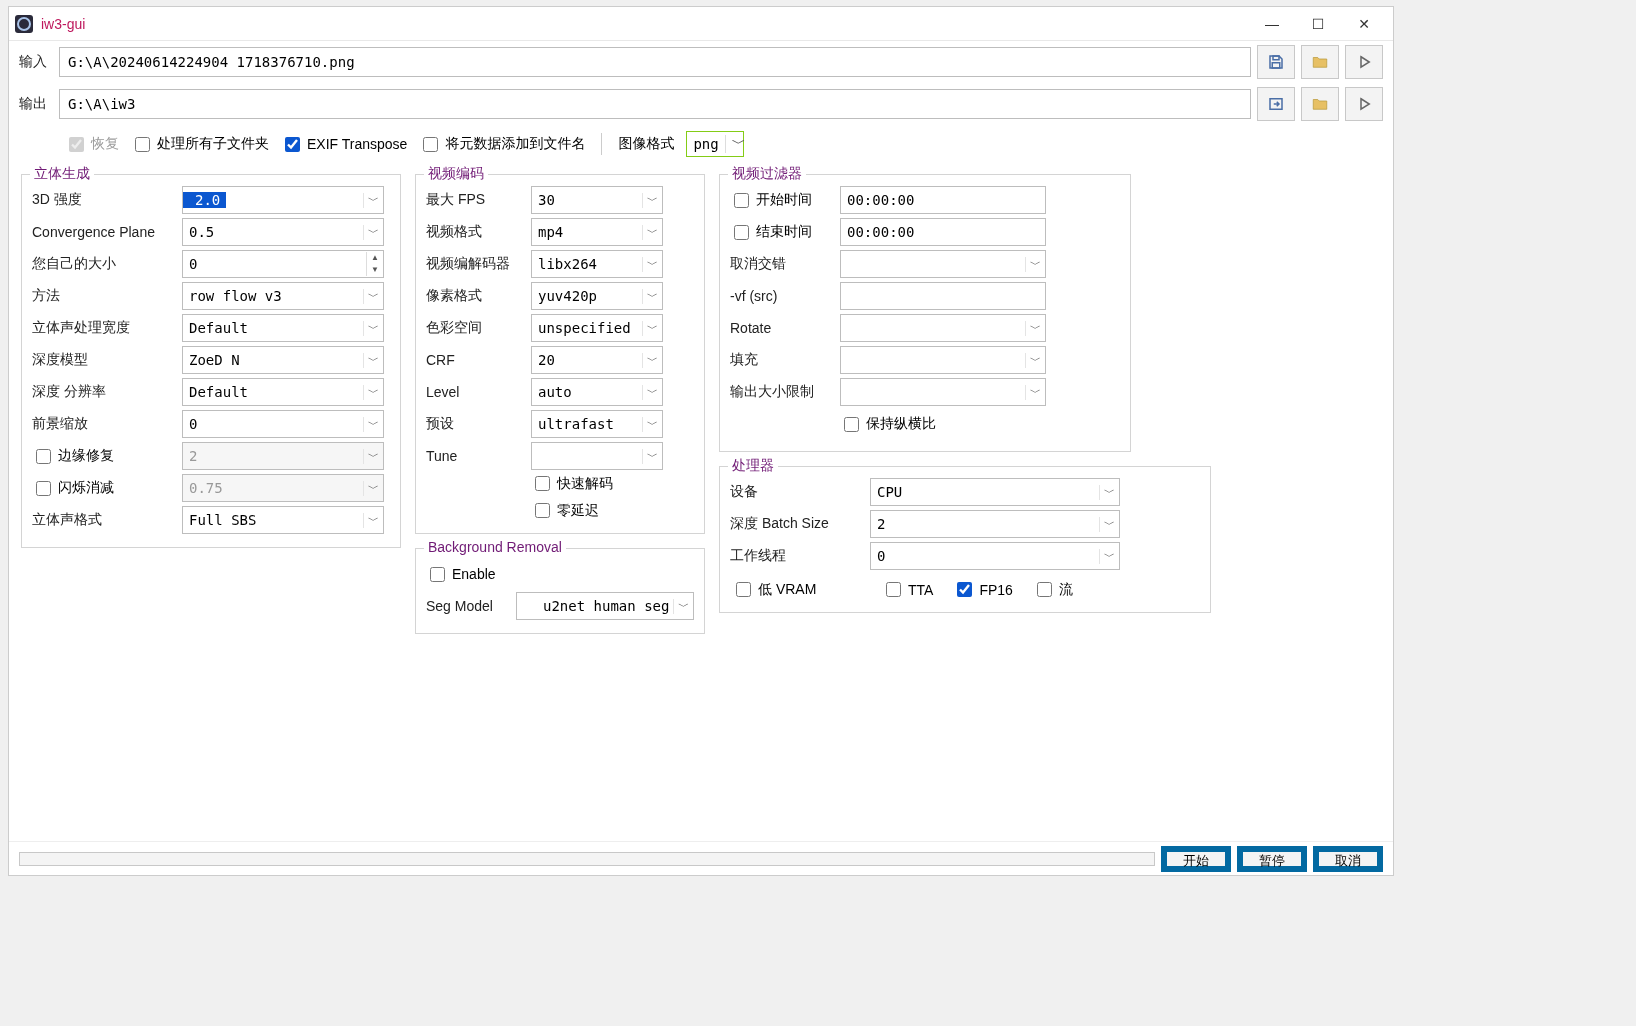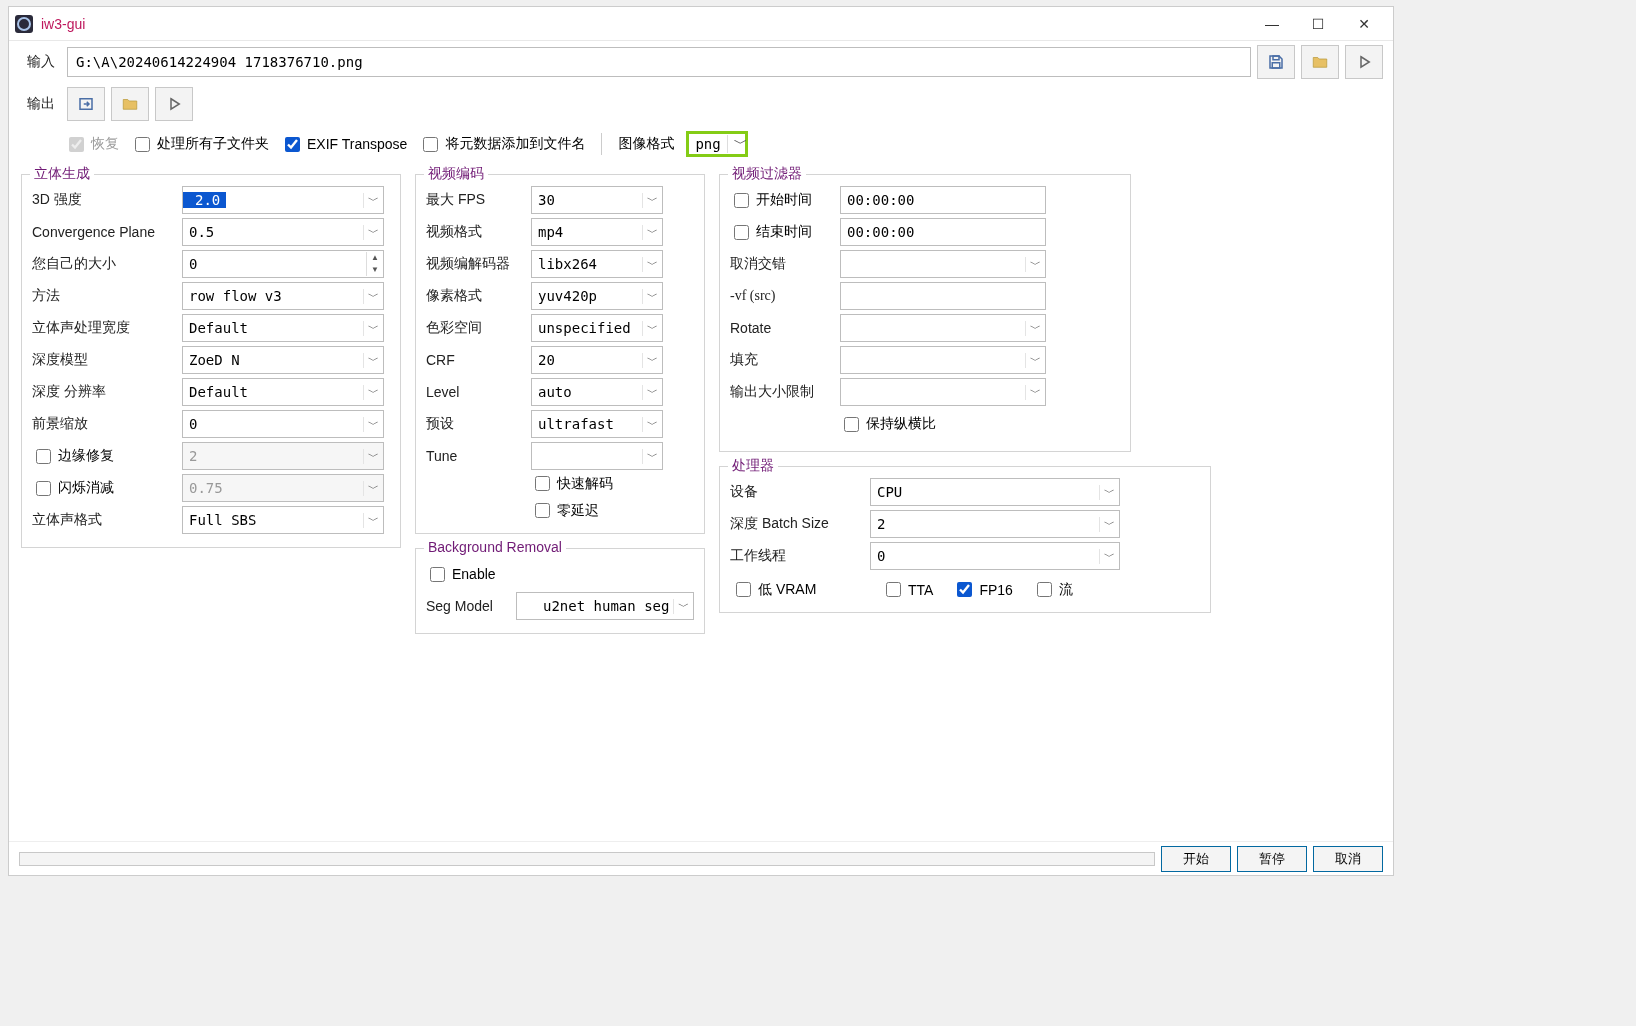--- a/index.html
+++ b/index.html
@@ -6,31 +6,31 @@
 body { margin: 0; background: #f0f0f0; font-size: 14px; color: #000; }
 .window { width: 1386px; height: 870px; background: #fff; display: flex; flex-direction: column; border: 1px solid #ccc; position: relative; margin: 6px 0 0 8px; }
 .titlebar { height: 34px; display: flex; align-items: center; padding: 0 6px; background: #fff; border-bottom: 1px solid #e8e8e8; }
 .titlebar .app-icon { width: 18px; height: 18px; background: #2a2a3a; border-radius: 3px; margin-right: 8px; display: inline-flex; align-items: center; justify-content: center; }
 .titlebar .app-icon::after { content: ""; width: 10px; height: 10px; border: 2px solid #a9c3e8; border-radius: 50%; }
 .title-text { flex: 0 0 auto; color: #be185d; font-size: 14px; }
 .titlebar .spacer { flex: 1; }
 .win-btn { width: 46px; height: 34px; display: inline-flex; align-items: center; justify-content: center; font-size: 14px; color: #333; cursor: pointer; }
 
 .io-row { display: flex; align-items: center; gap: 6px; padding: 4px 10px; }
-.io-label { width: 34px; flex-shrink: 0; color: #222; margin-left: 8px; }
+.io-label { width: 34px; flex-shrink: 0; color: #222; }
 .io-input { flex: 1; height: 30px; border: 1px solid #bdbdbd; padding: 0 8px; font-family: Consolas, monospace; font-size: 14px; background: #fff; }
 .sq-btn { width: 38px; height: 34px; border: 1px solid #c8c8c8; background: #f3f3f3; display: inline-flex; align-items: center; justify-content: center; cursor: pointer; }
 .sq-btn svg { width: 18px; height: 18px; }
 
 .options-row { display: flex; align-items: center; gap: 12px; padding: 6px 10px 6px 56px; border-bottom: 1px solid transparent; }
 .chk { display: inline-flex; align-items: center; gap: 4px; cursor: pointer; user-select: none; }
 .chk input { width: 15px; height: 15px; accent-color: #0b57d0; }
 .chk.disabled { color: #9a9a9a; }
 .divider-v { width: 1px; height: 22px; background: #ccc; margin: 0 4px; }
-.small-combo { display: inline-flex; align-items: center; border: 3px solid #84cc16; height: 26px; background: #fff; }
+.small-combo { display: inline-flex; align-items: center; border: 1px solid #84cc16; height: 26px; background: #fff; }
 .small-combo span { padding: 0 6px; font-family: Consolas, monospace; }
 .small-combo .dd { width: 18px; text-align: center; color: #555; border-left: 1px solid #ddd; cursor: pointer; }
 
 .panels { display: flex; gap: 14px; padding: 10px 12px; align-items: flex-start; }
 .panel-col { display: flex; flex-direction: column; gap: 14px; }
 .panel { border: 1px solid #d4d4d4; padding: 8px 10px 12px 10px; position: relative; background: #fff; }
 .panel-title { position: absolute; top: -10px; left: 8px; background: #fff; padding: 0 4px; color: #701a75; font-size: 14px; }
 .field-row { display: flex; align-items: center; margin-top: 2px; min-height: 30px; }
 .field-label { flex-shrink: 0; color: #222; font-size: 14px; }
 .combo { display: inline-flex; align-items: center; justify-content: space-between; border: 1px solid #bdbdbd; height: 28px; background: #fff; min-width: 0; }
@@ -40,21 +40,21 @@
 .combo.selected .val { background: #0b57d0; color: #fff; padding-left: 12px; }
 .spin { display: inline-flex; align-items: center; border: 1px solid #bdbdbd; height: 28px; background: #fff; }
 .spin input { border: none; outline: none; width: 100%; padding: 0 6px; font-family: Consolas, monospace; font-size: 14px; }
 .spin .arrows { display: flex; flex-direction: column; border-left: 1px solid #ddd; }
 .spin .arrows span { font-size: 8px; padding: 0 4px; line-height: 12px; cursor: pointer; color: #555; }
 .text-in { display: inline-flex; align-items: center; border: 1px solid #bdbdbd; height: 28px; background: #fff; }
 .text-in input { border: none; outline: none; width: 100%; padding: 0 6px; font-family: Consolas, monospace; font-size: 14px; background: transparent; }
 
 .bottom-bar { position: absolute; left: 0; right: 0; bottom: 0; height: 34px; display: flex; align-items: center; padding: 0 10px; background: #fff; border-top: 1px solid #eee; gap: 6px; }
 .progress { flex: 1; height: 14px; border: 1px solid #c8c8c8; background: #f4f4f4; }
-.btn { min-width: 70px; height: 26px; border: 1px solid #0369a1; background: #f4f4f4; padding: 0 14px; cursor: pointer; font-size: 13px; }
+.btn { min-width: 70px; height: 26px; border: 6px solid #0369a1; background: #f4f4f4; padding: 0 14px; cursor: pointer; font-size: 13px; }
 
 .p1 .field-label { width: 150px; }
 .p1 .combo, .p1 .spin { width: 202px; }
 .p2 .field-label { width: 105px; }
 .p2 .combo { width: 132px; }
 .p3 .field-label { width: 110px; }
 .p3 .combo, .p3 .text-in { width: 206px; }
 .p4 .field-label { width: 90px; }
 .p4 .combo { width: 180px; padding-left: 20px; }
 .p5 .field-label { width: 140px; }
@@ -91,20 +91,21 @@
     </span>
     <span class="sq-btn">
       <svg viewBox="0 0 24 24" fill="none" stroke="#666" stroke-width="2">
           <path d="M8 5l11 7-11 7z"></path>
         </svg>
     </span>
   </div>
 
   <div class="io-row">
     <span class="io-label">输出</span>
+    <input class="io-input" value="G:\A\iw3" style="">
     <span class="sq-btn">
       <svg viewBox="0 0 24 24" fill="none" stroke="#4a6ea6" stroke-width="2">
           <rect x="4" y="5" width="16" height="14"></rect>
           <path d="M9 12h6M13 9l3 3-3 3"></path>
         </svg>
     </span>
     <span class="sq-btn">
       <svg viewBox="0 0 24 24" fill="#e7c064" stroke="#ba9b3e" stroke-width="1">
           <path d="M3 6h6l2 2h10v11H3z"></path>
         </svg>
@@ -353,21 +354,21 @@
             </span>
           </div>
         <div class="field-row">
             <span class="field-label">取消交错</span>
             <span class="combo">
               <span class="val"></span>
               <span class="dd">﹀</span>
             </span>
           </div>
         <div class="field-row">
-            <span class="field-label" style="font-family:Liberation Serif, serif">-vf (src)</span>
+            <span class="field-label" style="font-family:Liberation Sans, sans-serif">-vf (src)</span>
             <span class="text-in">
               <input value="" style="">
             </span>
           </div>
         <div class="field-row">
             <span class="field-label">Rotate</span>
             <span class="combo">
               <span class="val"></span>
               <span class="dd">﹀</span>
             </span>

